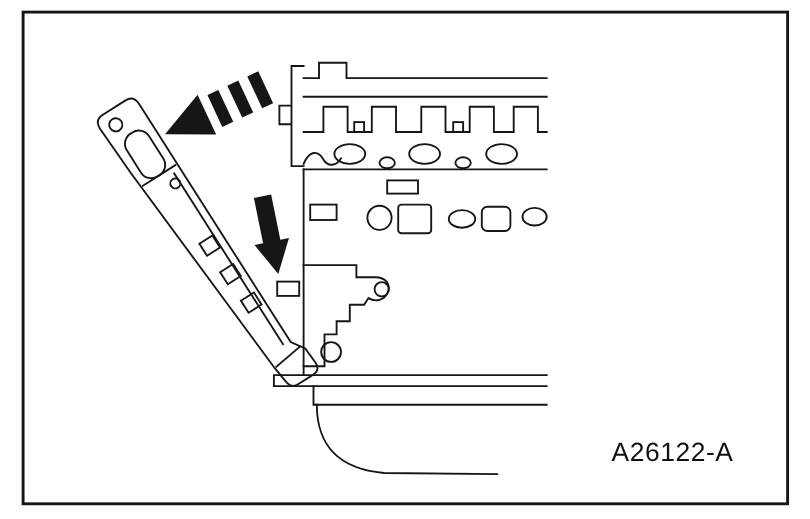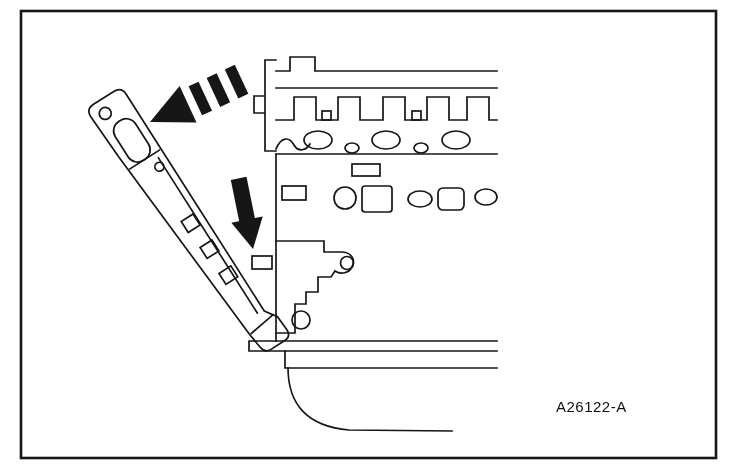--- a/index.html
+++ b/index.html
@@ -17,21 +17,21 @@
   }
   .canvas svg {
     position: absolute;
     inset: 0;
     display: block;
   }
   .figure-label {
     position: absolute;
     left: 556px;
     top: 398px;
-    font-size: 15px;
+    font-size: 24px;
     letter-spacing: 0.5px;
     color: #111111;
     white-space: nowrap;
   }
 </style>
 </head>
 <body>
 
 <div class="canvas">
 

